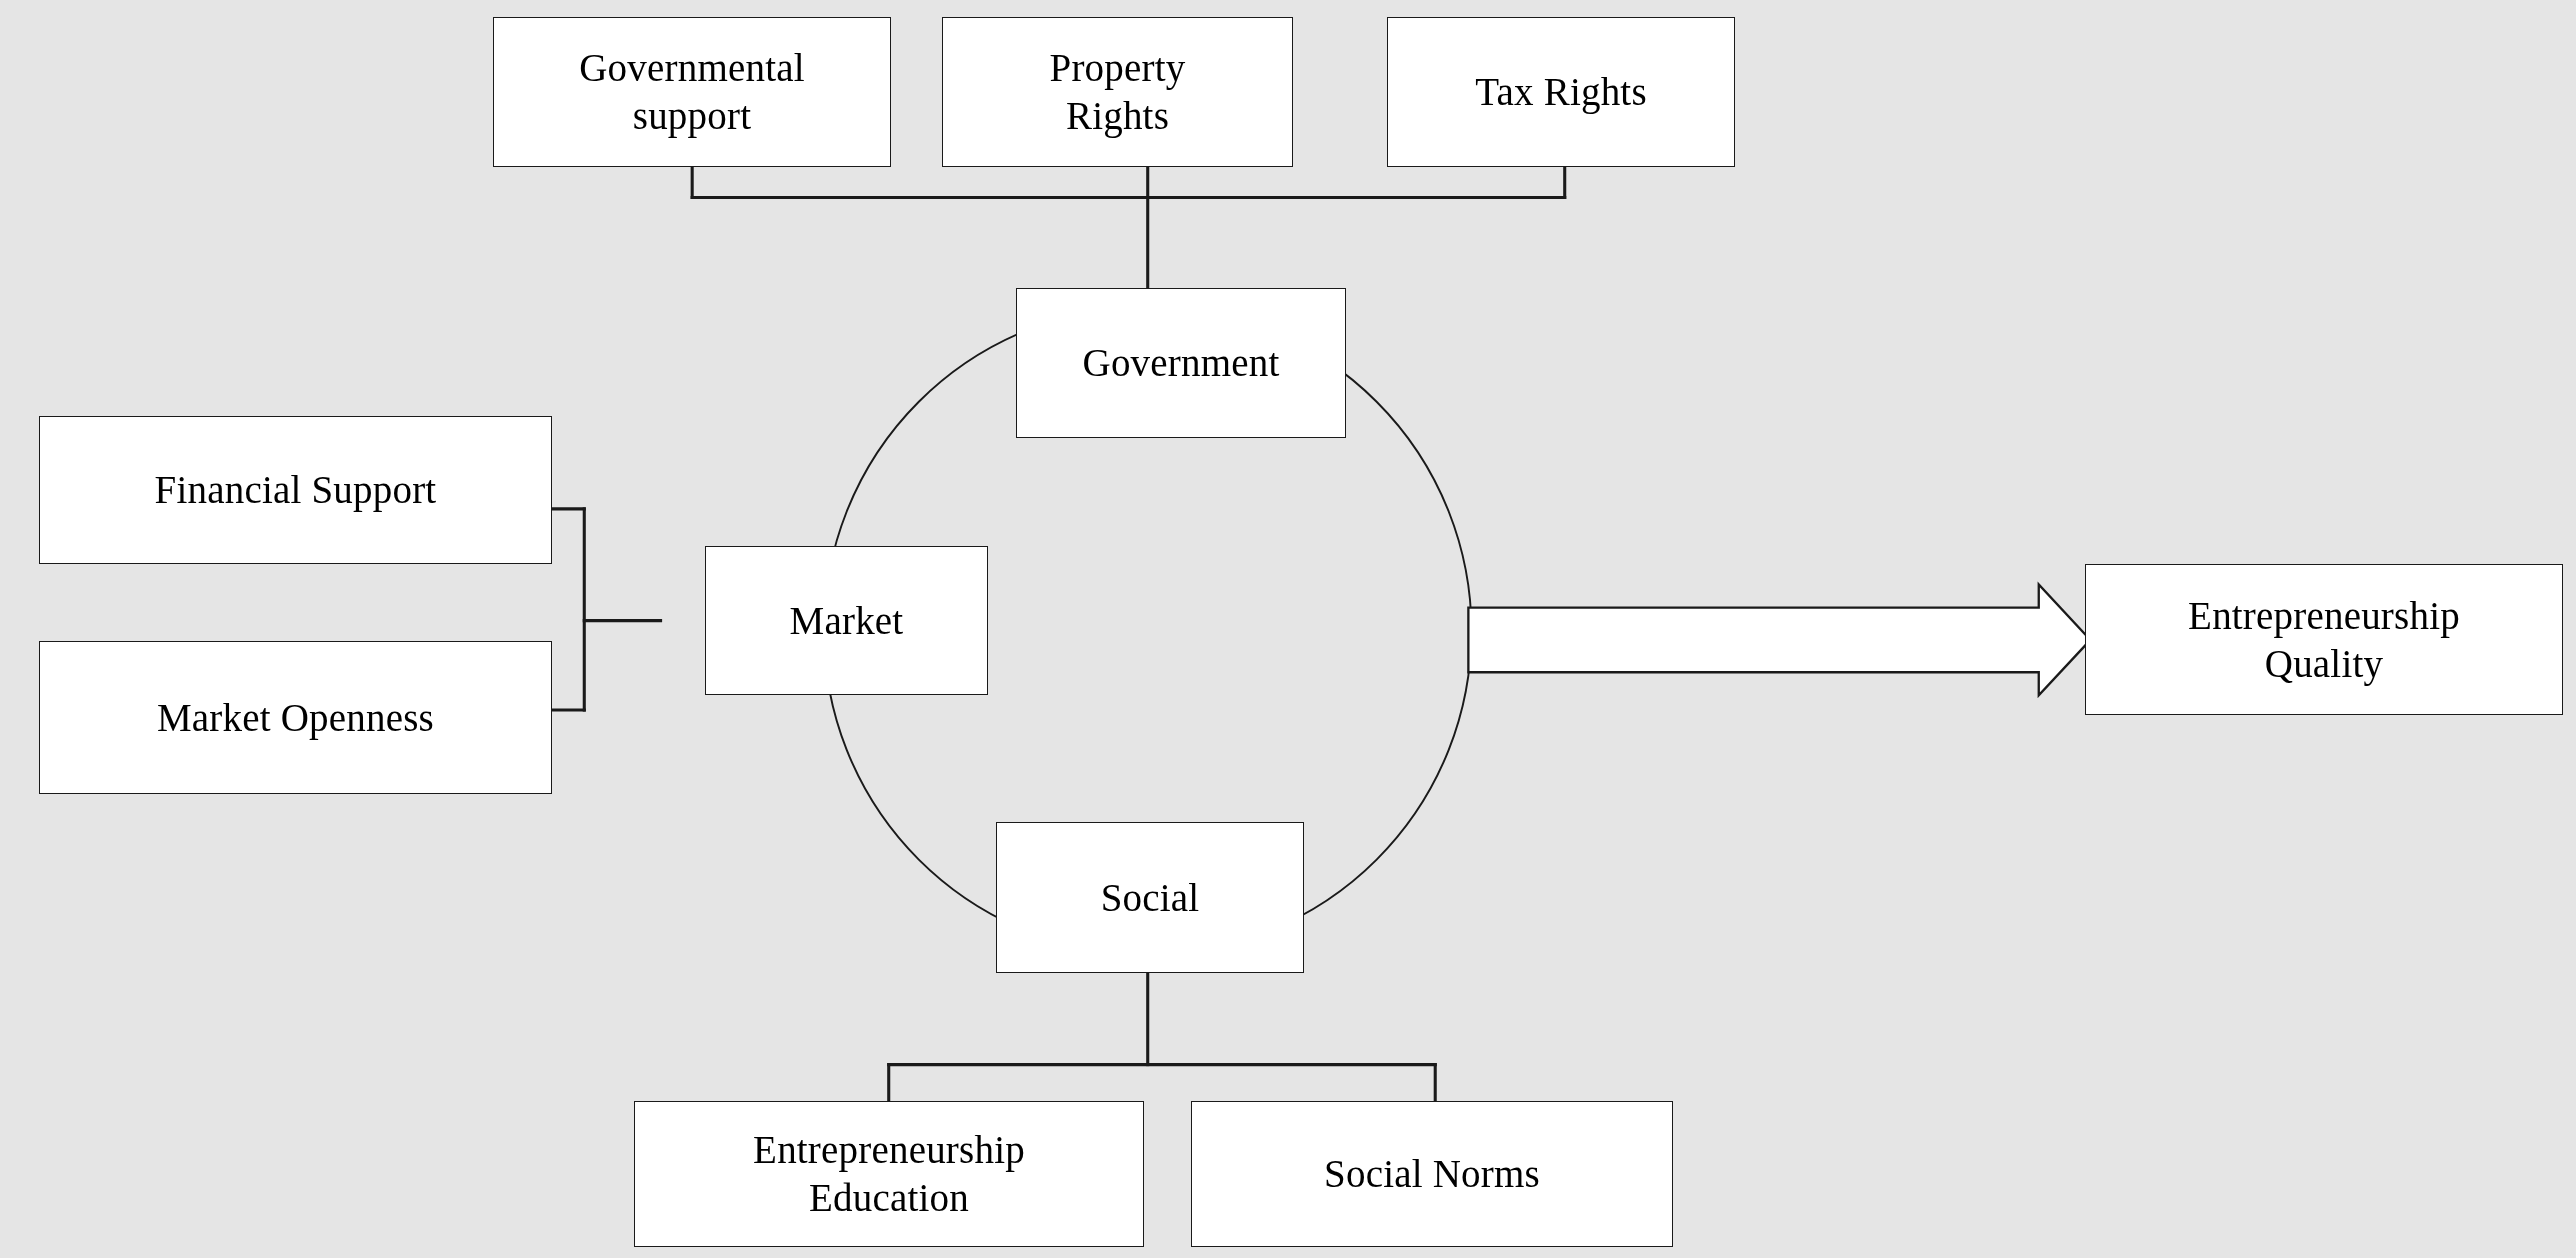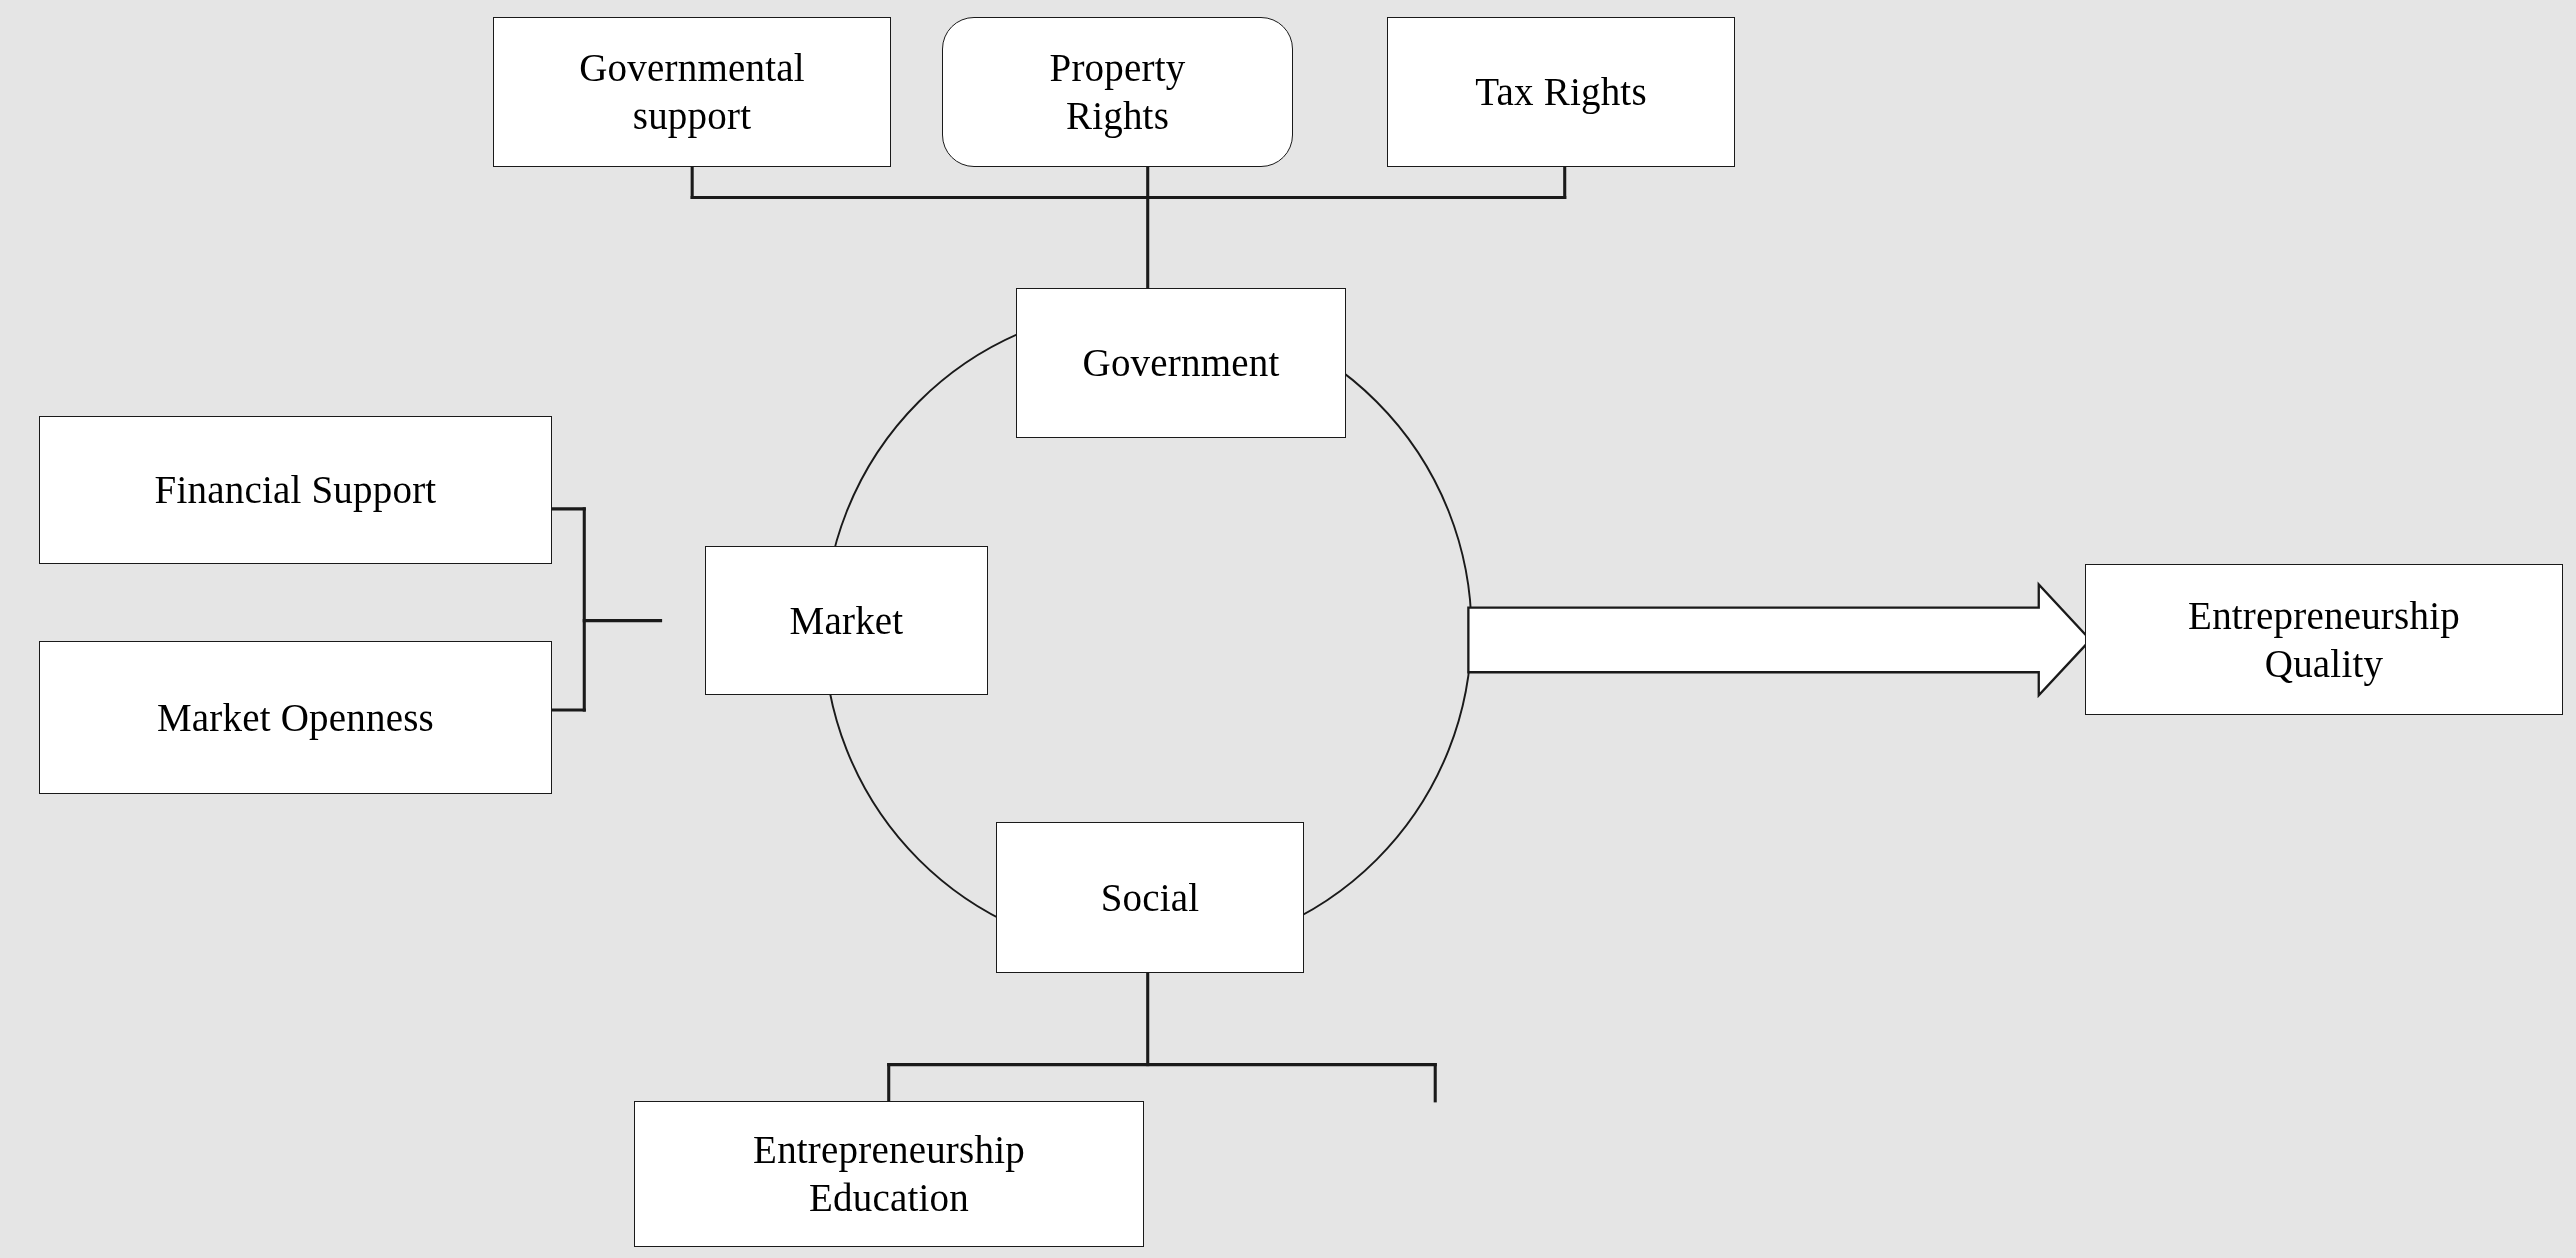--- a/index.html
+++ b/index.html
@@ -42,21 +42,21 @@
   .node-label {
     display: block;
     width: 100%;
     padding: 0 7.7px;
     box-sizing: border-box;
     white-space: pre-line;
   }
 
   
   #box-governmental-support { left: 493px;  top: 17px;   width: 398px; height: 150px; }
-  #box-property-rights      { left: 942px; top: 17px;   width: 351px; height: 150px; border-radius: 32px; }
+  #box-property-rights      { left: 942px; top: 17px;   width: 351px; height: 150px; }
   #box-tax-burden           { left: 1387px; top: 17px;   width: 348px; height: 150px; }
 
   
   #box-government           { left: 1016px; top: 288px;  width: 330px; height: 150px; }
   #box-market               { left: 661px;  top: 546px;  width: 283px; height: 149px; margin-left: 44px; }
   #box-social               { left: 996px; top: 822px; width: 308px; height: 151px; }
 
   
   #box-financial-support    { left: 39px;   top: 416px;  width: 513px; height: 148px; }
   #box-market-openness      { left: 39px;   top: 641px;  width: 513px; height: 153px; }
@@ -146,20 +146,23 @@
 
   <div class="node-box" id="box-market-openness">
     <span class="node-label">Market Openness</span>
   </div>
 
   <div class="node-box" id="box-entrepreneurship-education">
     <span class="node-label">Entrepreneurship
 Education</span>
   </div>
 
+  <div class="node-box" id="box-social-norms">
+    <span class="node-label">Social Norms</span>
+  </div>
 
   <div class="node-box" id="box-entrepreneurship-quality">
     <span class="node-label">Entrepreneurship
 Quality</span>
   </div>
 
 </div>
 
 
 </body></html>

